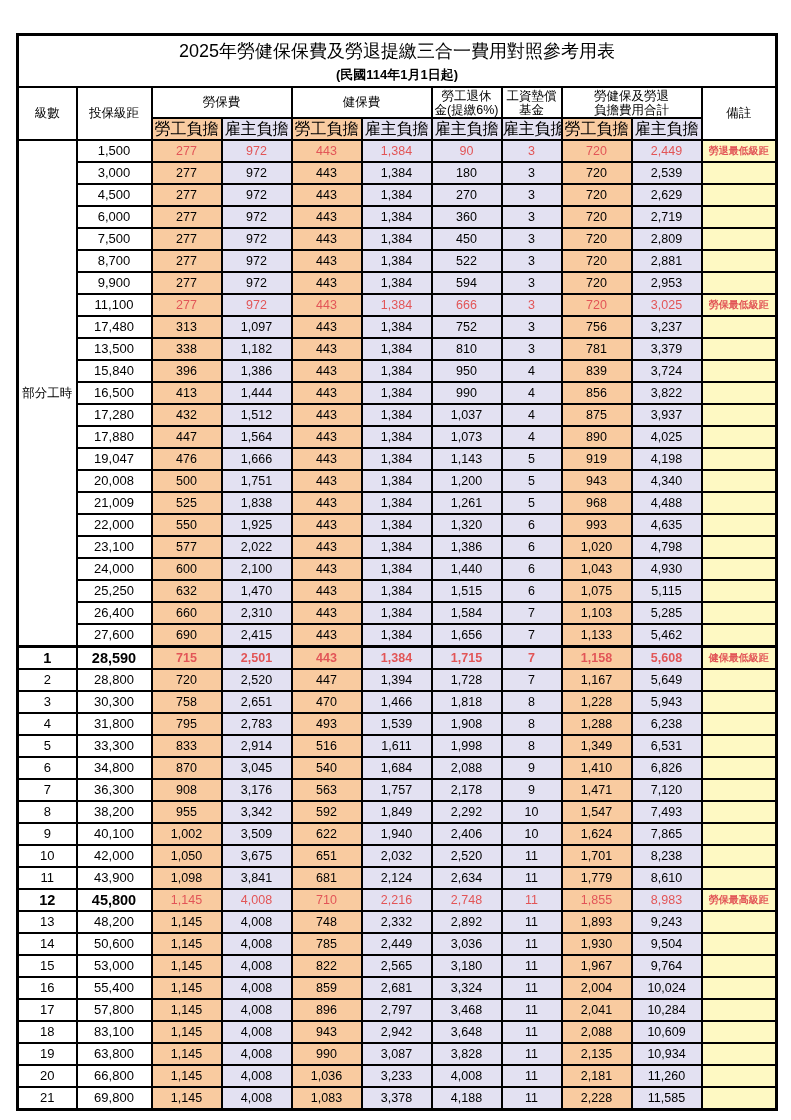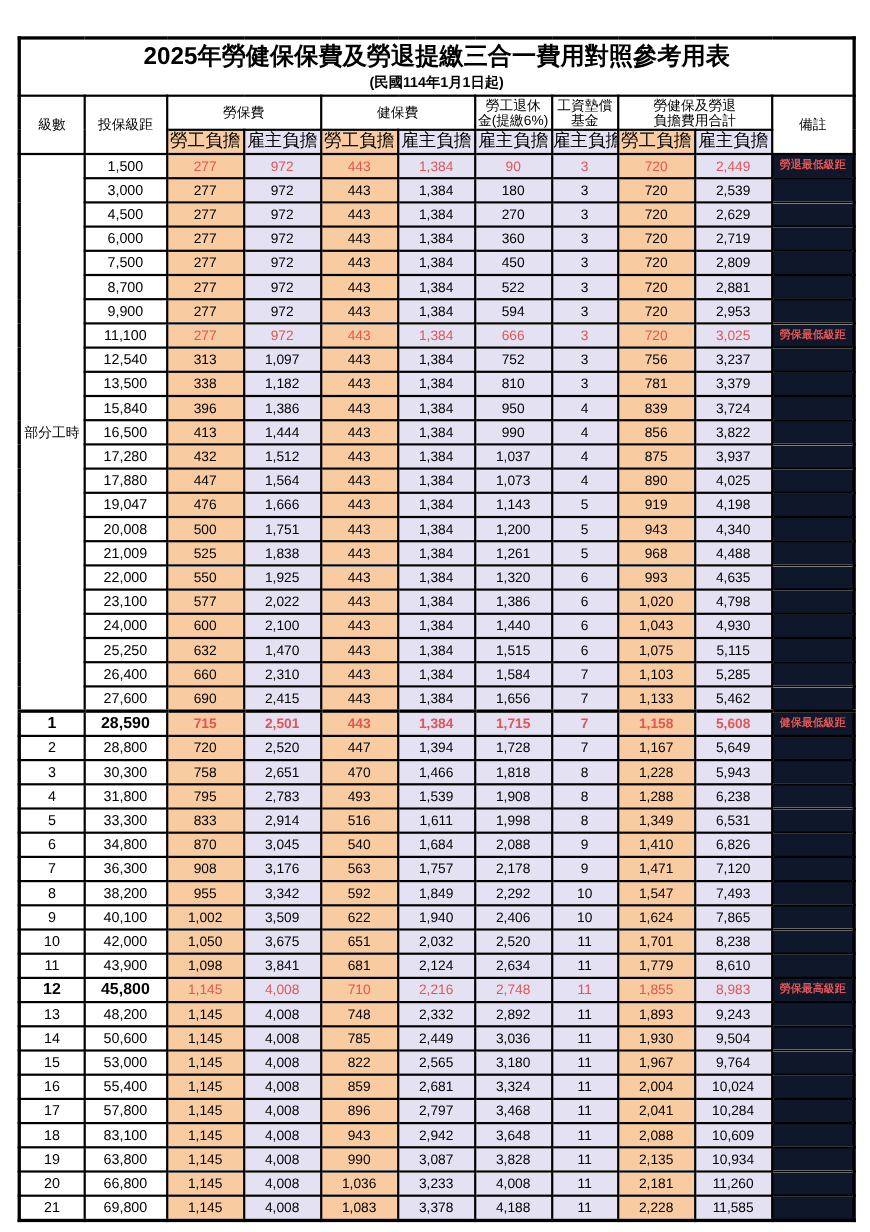--- a/index.html
+++ b/index.html
@@ -21,34 +21,34 @@
   td,th{
     border:2px solid var(--line);
     padding:0;margin:0;
     text-align:center;vertical-align:middle;
     white-space:nowrap;overflow:hidden;
     font-size:12.5px;font-weight:400;
     height:20px;line-height:20px;
   }
   
   .title-cell{height:50px;line-height:normal;}
-  .title-line{display:block;font-weight:700;font-size:22px;line-height:28px;}
+  .title-line{display:block;font-weight:400;font-size:18px;line-height:28px;}
   .subtitle-line{display:block;font-weight:700;font-size:13px;line-height:20px;}
   
   .h1 th{height:29px;font-size:12.5px;line-height:14px;background:#fff;}
   .h1 .one-line{line-height:29px;}
   .h2 th{height:20px;font-size:16px;line-height:20px;}
   .hdr-line{display:block;}
   .sh-emp{background:var(--orange);}
   .sh-er{background:var(--lavender);margin-left:32px;}
   
   .c-emp{background:var(--orange);}
   .c-er{background:var(--lavender);}
   .c-level,.c-bracket{background:#fff;font-size:13px;}
-  .c-remark{background:#0f172a;color:var(--red);font-size:10px;font-weight:700;}
+  .c-remark{background:#fef9c3;color:var(--red);font-size:10px;font-weight:700;}
   .red-row .c-emp,.red-row .c-er{color:var(--red);}
   .emph-row .c-level,.emph-row .c-bracket{font-weight:700;font-size:14.5px;}
   .section-start td{border-top:3px solid var(--line);font-weight:bold;}
   .part-time{font-size:12.5px;}
 </style>
 </head>
 <body>
 
 <div id="sheet">
   <table>
@@ -194,21 +194,21 @@
           <td class="c-er">972</td>
           <td class="c-emp">443</td>
           <td class="c-er">1,384</td>
           <td class="c-er">666</td>
           <td class="c-er">3</td>
           <td class="c-emp">720</td>
           <td class="c-er">3,025</td>
           <td class="c-remark">勞保最低級距</td>
         </tr>
         <tr>
-          <td class="c-bracket">12,540</td>
+          <td class="c-bracket">17,480</td>
           <td class="c-emp">313</td>
           <td class="c-er">1,097</td>
           <td class="c-emp">443</td>
           <td class="c-er">1,384</td>
           <td class="c-er">752</td>
           <td class="c-er">3</td>
           <td class="c-emp">756</td>
           <td class="c-er">3,237</td>
           <td class="c-remark"></td>
         </tr>

